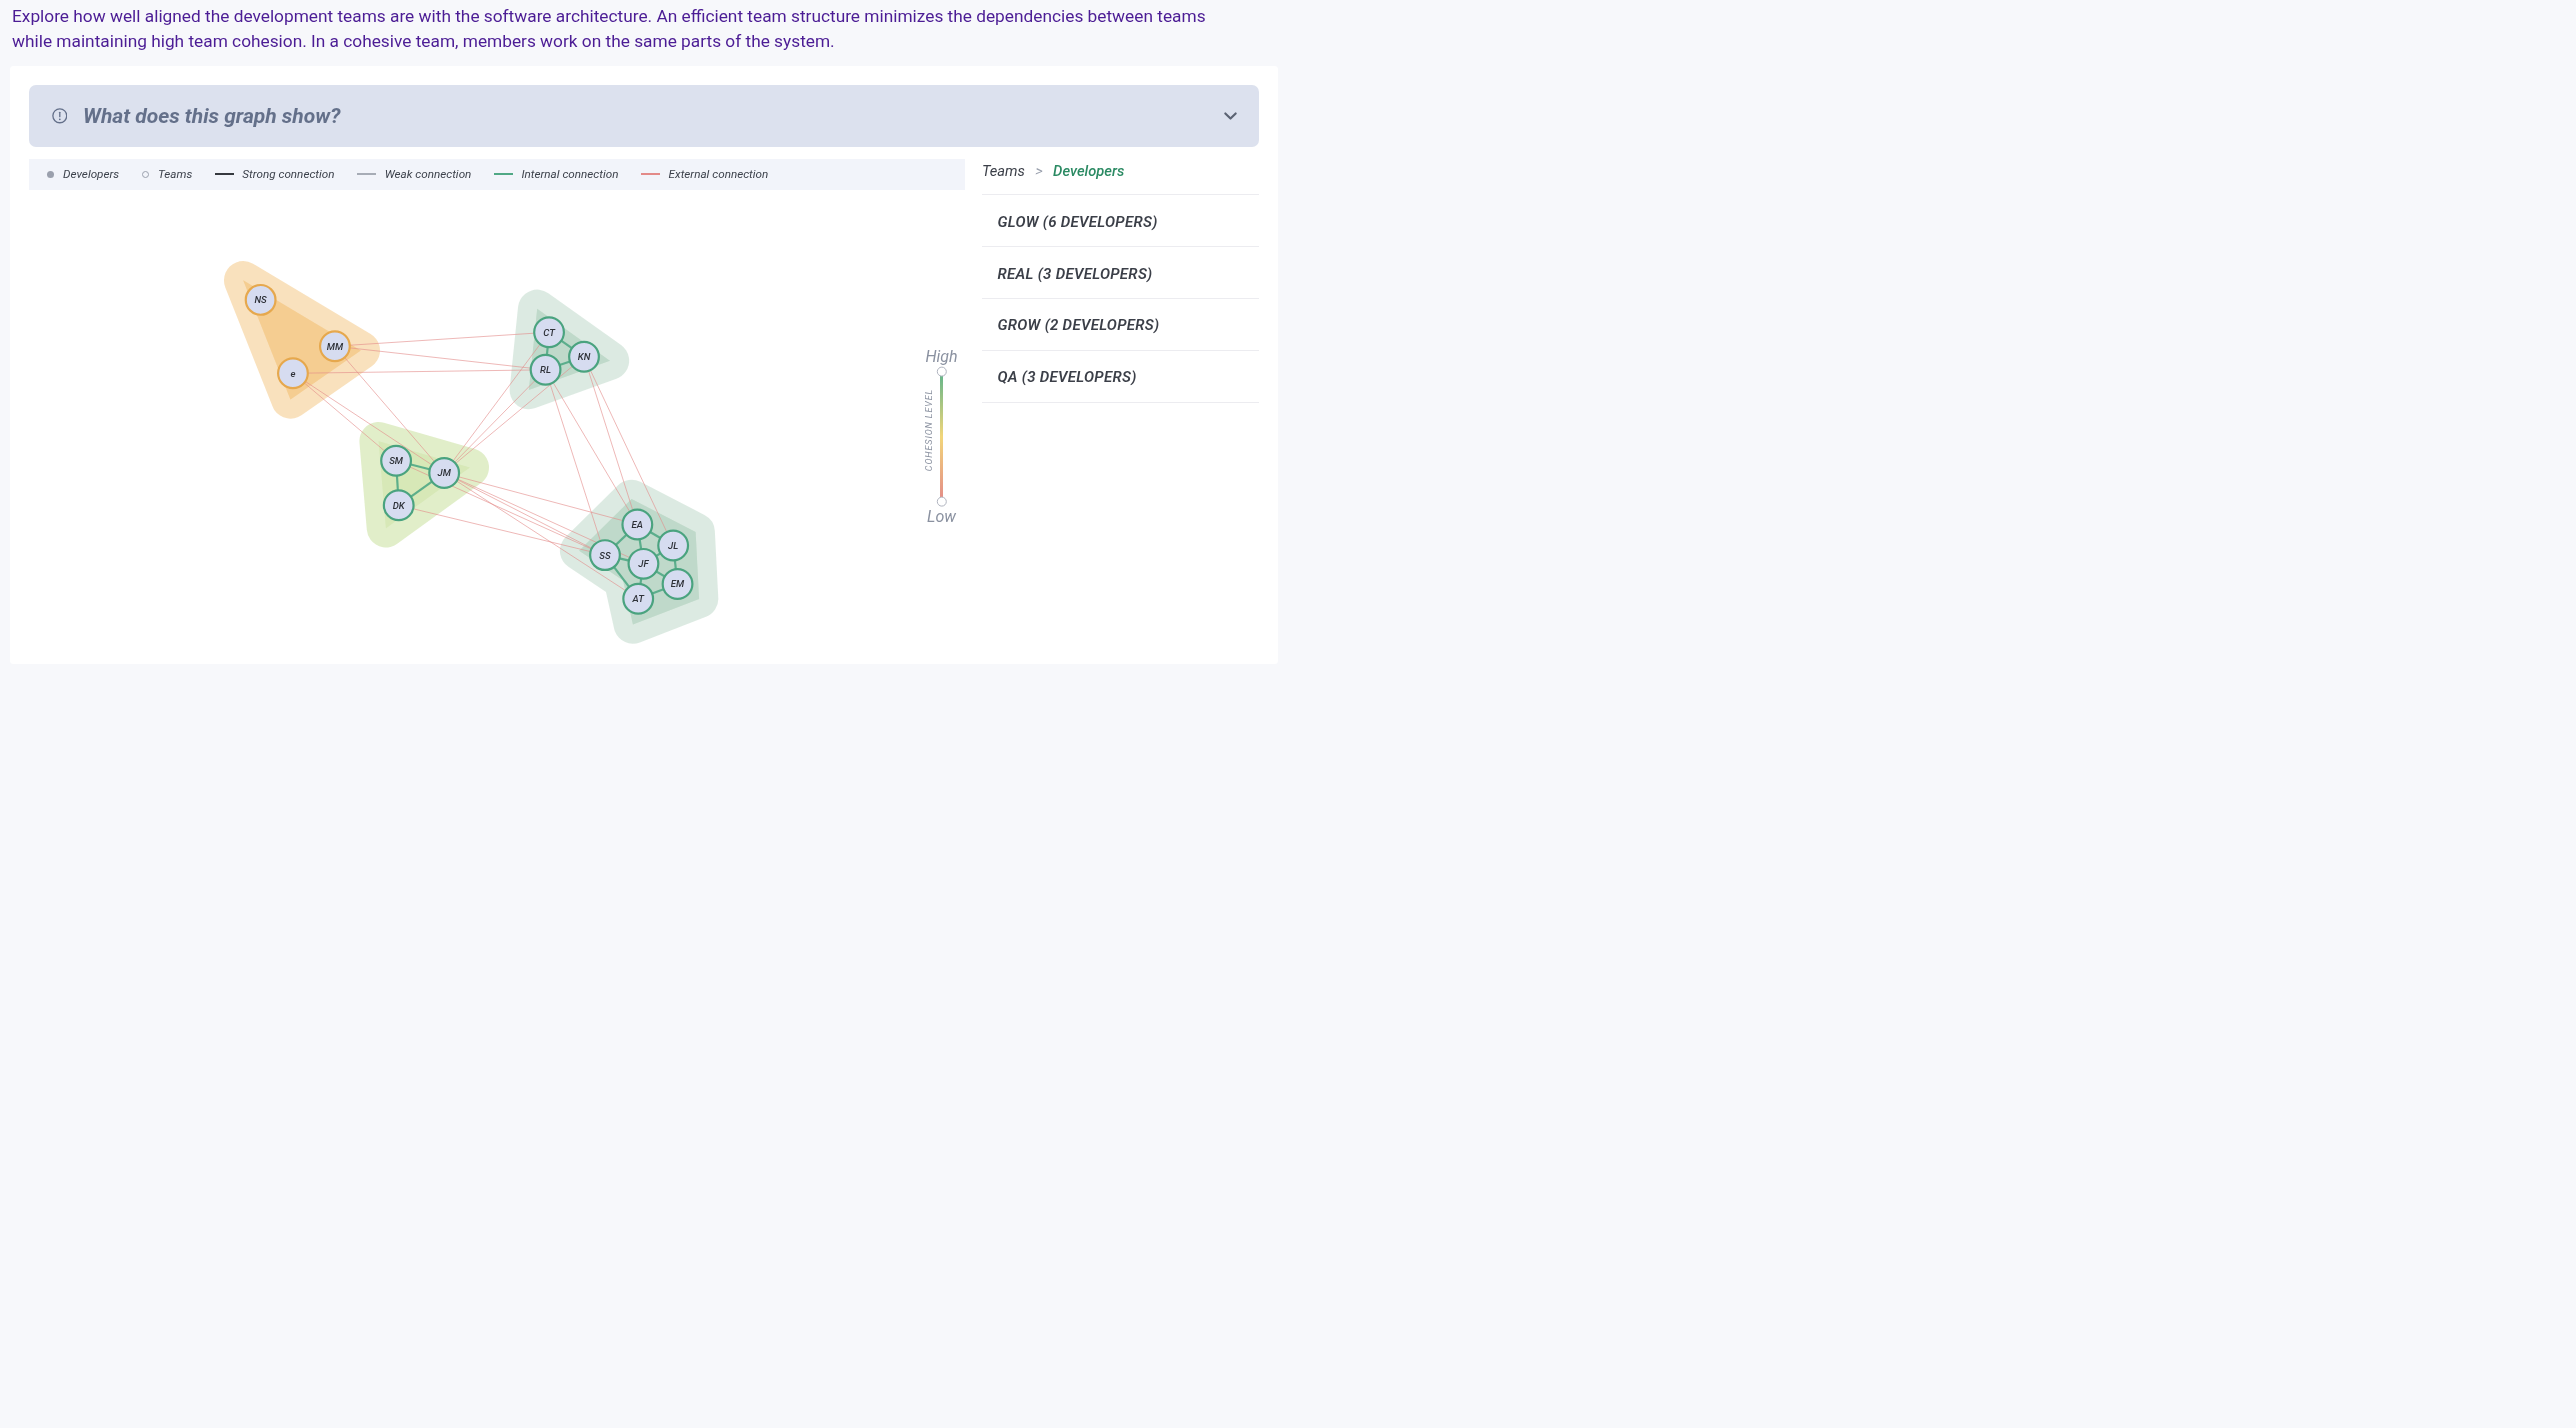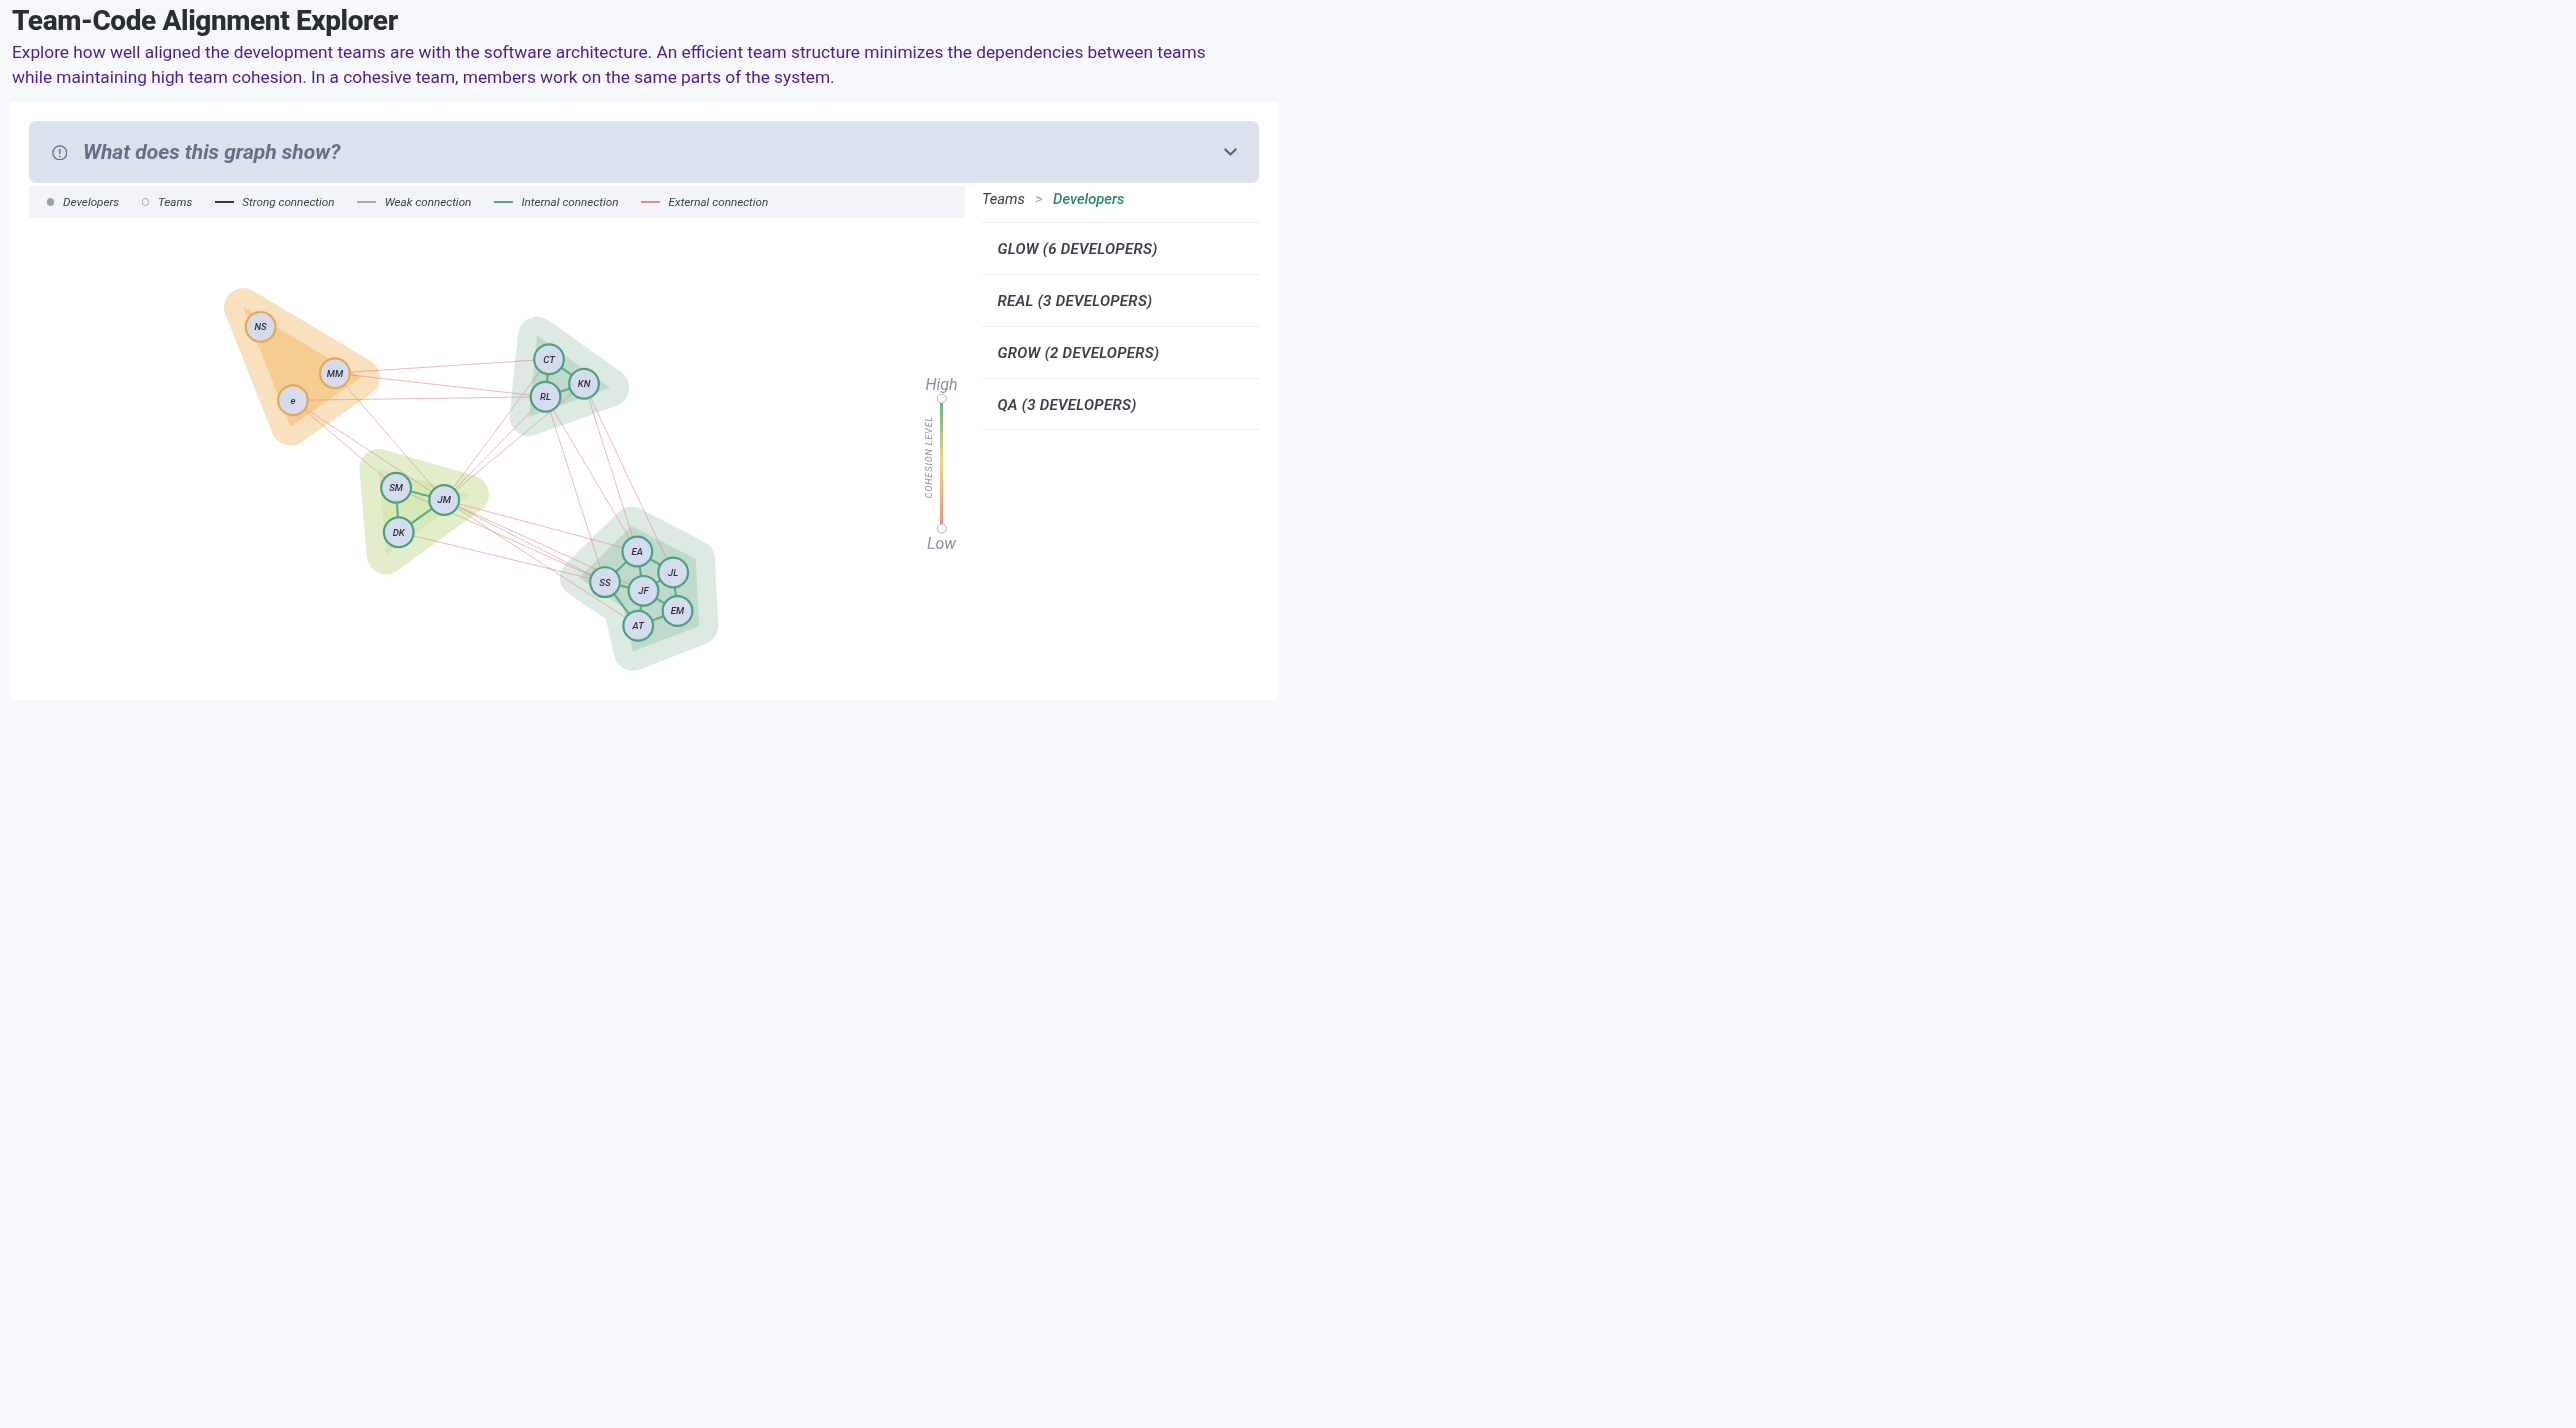--- a/index.html
+++ b/index.html
@@ -33,21 +33,21 @@
 
   .main { margin:5.2px 10.4px 0 10.4px; background:var(--panel); border-radius:3.5px; padding:19px 19px 0 19px; height:598px; position:relative; overflow:hidden;font-style:italic;}
 
   .info-banner { background:var(--panel-blue); border-radius:7px; padding:19px 22.5px; display:flex; align-items:center; gap:15.6px; position:relative; }
   .info-icon { width:15.6px; height:15.6px; flex:none; }
   .info-icon svg { display:block; }
   .info-title { font-size:21px; font-weight:700; color:#64708a; margin:0; }
   .chev { position:absolute; right:19px; top:50%; transform:translateY(-50%); width:19px; height:19px; }
   .chev svg { display:block; }
 
-  .body { display:flex; margin-top:3px; height:519px; }
+  .body { display:flex; margin-top:12px; height:519px; }
   .graph-col { flex:1 1 auto; position:relative; }
   .side-col  { flex:0 0 294px; padding-left:17.3px; }
 
   .legend-bar { background:#f2f4fa; border-radius:0; padding:8.6px 17.3px; display:flex; align-items:center; gap:22.5px; font-size:11.7px; color:#3d424c; }
   .legend-bar .item { display:flex; align-items:center; gap:8.6px; }
   .legend-bar .dot-fill { width:7.8px; height:7.8px; border-radius:50%; background:#9ba0ad; display:inline-block; }
   .legend-bar .dot-hollow { width:7.8px; height:7.8px; border-radius:50%; border:1.3px solid #9ba0ad; display:inline-block; }
   .legend-bar .dash { width:19px; height:0; border-top:2.2px solid var(--line-dark); display:inline-block; }
   .legend-bar .dash.grey  { border-top-color:var(--line-grey); }
   .legend-bar .dash.green { border-top-color:var(--line-green); }
@@ -82,21 +82,20 @@
 
   .team-list { }
   .team-item { padding:17.3px 0 15.6px 15.6px; border-top:0.9px solid var(--divider); font-size:15px; letter-spacing:0.3px; color:#3b3f48; font-weight:600; }
   .team-item:last-child { border-bottom:0.9px solid var(--divider); }
 </style>
 </head>
 <body>
 
 <div class="page">
   <div class="header">
-    <h1 class="title">Team-Code Alignment Explorer</h1>
     <p class="subtitle">Explore how well aligned the development teams are with the software architecture. An efficient team structure minimizes the dependencies between teams while maintaining high team cohesion. In a cohesive team, members work on the same parts of the system.</p>
   </div>
 
   <div class="main">
 
     <div class="info-banner">
       <span class="info-icon">
         <svg viewBox="0 0 18 18">
             <circle cx="9" cy="9" r="8" fill="none" stroke="#64708a" stroke-width="1.5"></circle>
             <line x1="9" y1="5" x2="9" y2="10" stroke="#64708a" stroke-width="1.5" stroke-linecap="round"></line>

